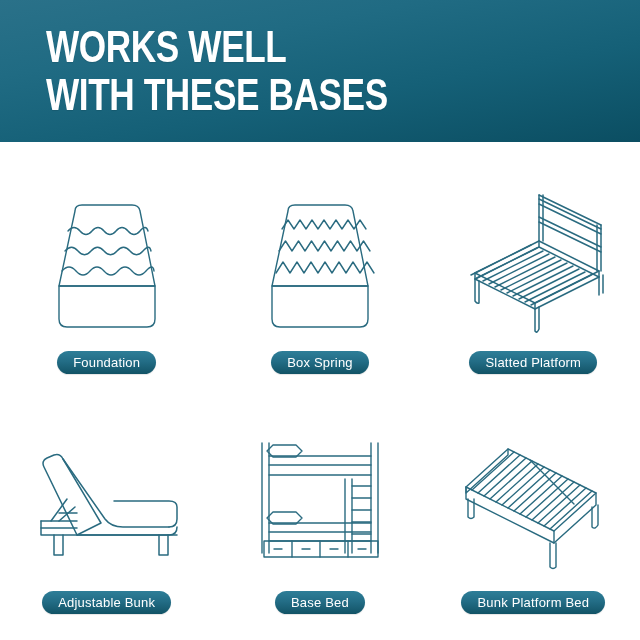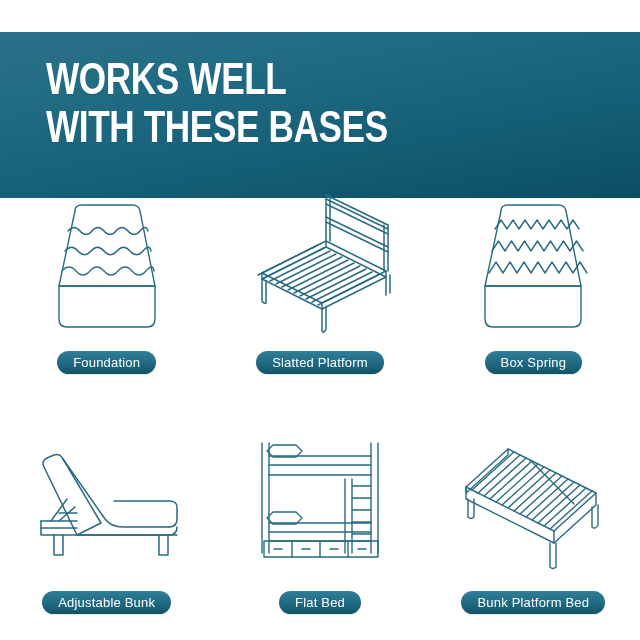--- a/index.html
+++ b/index.html
@@ -6,24 +6,23 @@
   body{
     width:640px;height:640px;
     background:#ffffff;
     font-family:"Liberation Sans", sans-serif;
     overflow:hidden;
   }
   .page{position:relative;width:640px;height:640px;background:#fff;}
 
   
   .header{
-    position:absolute;left:0;top:0;width:640px;height:166px;
+    position:absolute;left:0;top:0;width:640px;height:142px;
     background:linear-gradient(170deg,#2a7189 0%,#206b83 30%,#156077 62%,#0b4e62 100%);
     overflow:hidden;
-    margin-top:32px;
   }
   .header-title{
     position:absolute;left:46px;top:23px;
     color:#ffffff;
     font-family:"Liberation Sans", sans-serif;
     font-weight:bold;
     font-size:44px;
     line-height:48px;
     letter-spacing:-0.5px;
     transform:scaleX(0.80);
@@ -92,20 +91,38 @@
 
             <path d="M32,95 L128,95 L128,128 Q128,136 120,136 L40,136 Q32,136 32,128 Z"></path>
           </g>
         </svg>
       </div>
       <div class="pill">Foundation</div>
     </div>
 
     <div class="cell">
       <div class="art">
+        <svg width="160" height="152" viewBox="0 0 160 152">
+          <g fill="none" stroke="#2a6b80" stroke-width="1.4" stroke-linejoin="round" stroke-linecap="round">
+
+            <path d="M48,20 Q48,14 55,14 L105,14 Q112,14 113,20 L128,95 L32,95 Z"></path>
+
+            <path d="M42,38 l6,-9 l6,9 l6,-9 l6,9 l6,-9 l6,9 l6,-9 l6,9 l6,-9 l6,9 l6,-9 l6,9 l6,-9 l6,9"></path>
+            <path d="M39,60 l6.5,-10 l6.5,10 l6.5,-10 l6.5,10 l6.5,-10 l6.5,10 l6.5,-10 l6.5,10 l6.5,-10 l6.5,10 l6.5,-10 l6.5,10 l6.5,-10 l6.5,10"></path>
+            <path d="M36,82 l7,-11 l7,11 l7,-11 l7,11 l7,-11 l7,11 l7,-11 l7,11 l7,-11 l7,11 l7,-11 l7,11 l7,-11 l7,11"></path>
+
+            <path d="M32,95 L128,95 L128,128 Q128,136 120,136 L40,136 Q32,136 32,128 Z"></path>
+          </g>
+        </svg>
+      </div>
+      <div class="pill">Box Spring</div>
+    </div>
+
+    <div class="cell">
+      <div class="art">
         <svg width="172" height="152" viewBox="0 0 172 152">
           <g fill="none" stroke="#2a6b80" stroke-width="1.5" stroke-linejoin="round" stroke-linecap="round">
 
             <path d="M92,50 L92,4 M96,50 L96,4"></path>
             <path d="M150,80 L150,34 M154,80 L154,34"></path>
 
             <path d="M92,8 L154,38 M92,13 L154,43"></path>
             <path d="M92,26 L154,56 M92,31 L154,61"></path>
             <path d="M92,4 L154,34"></path>
 
@@ -129,38 +146,20 @@
             <path d="M88,118 L88,140 M92,116 L92,138 M88,140 Q90,143 92,138"></path>
             <path d="M152,86 L152,104 M156,84 L156,102"></path>
           </g>
         </svg>
       </div>
       <div class="pill">Slatted Platform</div>
     </div>
 
     <div class="cell">
       <div class="art">
-        <svg width="160" height="152" viewBox="0 0 160 152">
-          <g fill="none" stroke="#2a6b80" stroke-width="1.4" stroke-linejoin="round" stroke-linecap="round">
-
-            <path d="M48,20 Q48,14 55,14 L105,14 Q112,14 113,20 L128,95 L32,95 Z"></path>
-
-            <path d="M42,38 l6,-9 l6,9 l6,-9 l6,9 l6,-9 l6,9 l6,-9 l6,9 l6,-9 l6,9 l6,-9 l6,9 l6,-9 l6,9"></path>
-            <path d="M39,60 l6.5,-10 l6.5,10 l6.5,-10 l6.5,10 l6.5,-10 l6.5,10 l6.5,-10 l6.5,10 l6.5,-10 l6.5,10 l6.5,-10 l6.5,10 l6.5,-10 l6.5,10"></path>
-            <path d="M36,82 l7,-11 l7,11 l7,-11 l7,11 l7,-11 l7,11 l7,-11 l7,11 l7,-11 l7,11 l7,-11 l7,11 l7,-11 l7,11"></path>
-
-            <path d="M32,95 L128,95 L128,128 Q128,136 120,136 L40,136 Q32,136 32,128 Z"></path>
-          </g>
-        </svg>
-      </div>
-      <div class="pill">Box Spring</div>
-    </div>
-
-    <div class="cell">
-      <div class="art">
         <svg width="175" height="152" viewBox="0 0 175 152">
           <g fill="none" stroke="#2a6b80" stroke-width="1.5" stroke-linejoin="round" stroke-linecap="round">
 
             <path d="M25,36 Q22,30 28,27 L35,24 Q41,22 44,28 L82,92 L58,104 Z"></path>
 
             <path d="M44,28 L86,88 Q92,96 104,96 L150,96"></path>
 
             <path d="M150,96 Q158,96 158,88 L158,76 Q158,70 150,70 L95,70"></path>
             <path d="M58,104 L150,104 Q158,104 158,96"></path>
 
@@ -205,21 +204,21 @@
 
             <path d="M105,48 L105,122 M112,48 L112,122"></path>
             <path d="M112,55 L131,55 M112,67 L131,67 M112,79 L131,79 M112,91 L131,91 M112,103 L131,103"></path>
 
             <path d="M24,110 L138,110 L138,126 L24,126 Z"></path>
             <path d="M52,110 L52,126 M80,110 L80,126 M108,110 L108,126"></path>
             <path d="M34,118 L42,118 M62,118 L70,118 M90,118 L98,118 M118,118 L126,118"></path>
           </g>
         </svg>
       </div>
-      <div class="pill">Flat Bed</div>
+      <div class="pill">Base Bed</div>
     </div>
 
     <div class="cell">
       <div class="art">
         <svg width="175" height="152" viewBox="0 0 175 152">
           <g fill="none" stroke="#2a6b80" stroke-width="1.4" stroke-linejoin="round" stroke-linecap="round">
 
             <path d="M62,18 L150,62 L108,100 L20,56 Z"></path>
 
             <path d="M20,56 L20,68 L108,112 L108,100"></path>

